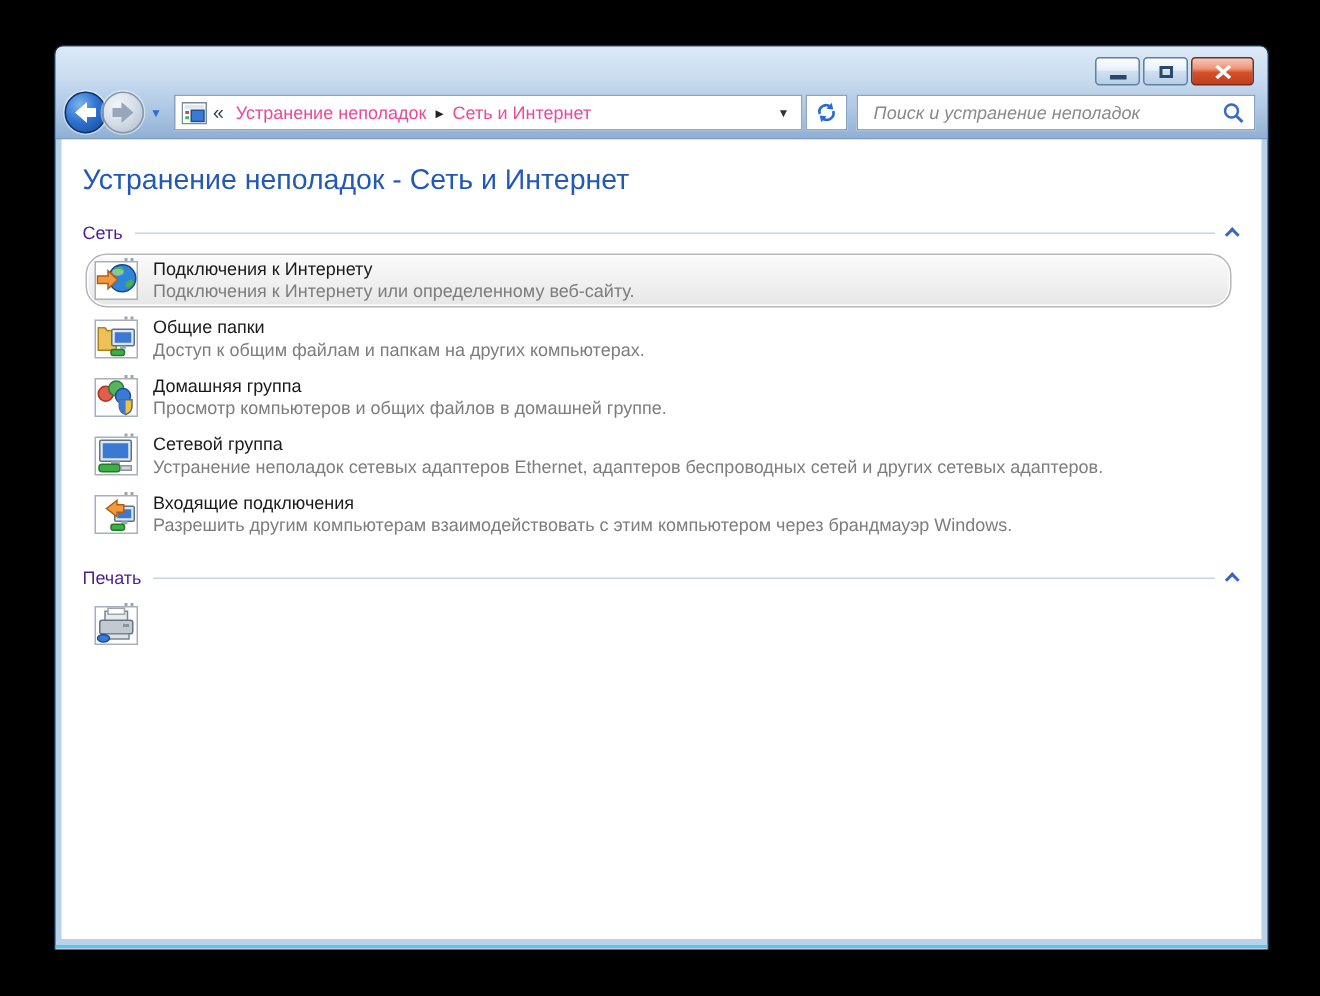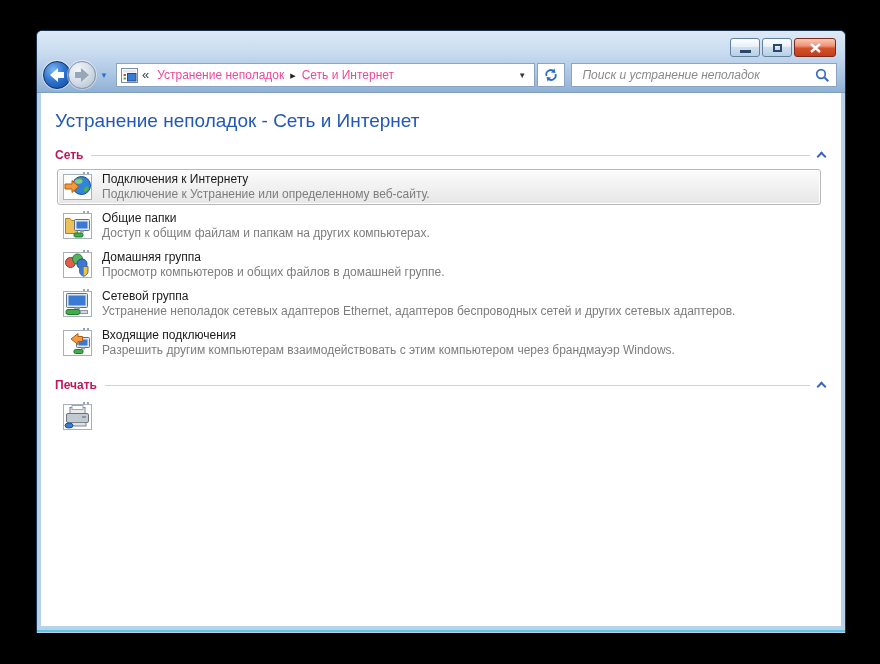--- a/index.html
+++ b/index.html
@@ -48,30 +48,30 @@
     display:flex;align-items:center;justify-content:center;}
   .searchbox{margin-left:6px;width:283px;height:24px;background:#fff;border:1px solid #8ba4c4;
     display:flex;align-items:center;padding:0 6px 0 8px;}
   .searchbox input{flex:1;border:none;outline:none;font-size:12px;min-width:0;
     font-family:"Liberation Sans","DejaVu Sans",sans-serif;color:#333;background:transparent;}
   .searchbox input::placeholder{font-style:italic;color:#8a8a8a;}
 
   
   .page-title{font-size:19px;color:#2258b8;font-weight:normal;margin:2px 0 0 0;line-height:20px;}
   .section-header{display:flex;align-items:center;margin-top:16px;height:16px;}
-  .section-header .label{font-size:12px;color:#be185d;white-space:nowrap;font-weight:bold;}
+  .section-header .label{font-size:12px;color:#4c1d95;white-space:nowrap;}
   .section-header .rule{flex:1;height:1px;background:#c8d4e4;margin:1px 8px 0 8px;}
   .chevron-up{width:7px;height:7px;border-left:2px solid #3a66c0;border-top:2px solid #3a66c0;
     transform:rotate(45deg);margin:3px 2px 0 0;flex:none;}
 
   .rows{margin:6px 6px 0 2px;display:flex;flex-direction:column;gap:3px;}
   .row{display:flex;align-items:center;gap:8px;padding:1px 4px;border:1px solid transparent;
     border-radius:3px;min-height:33px;}
   .row.hl{background:linear-gradient(180deg,#fbfbfb 0%,#efefef 60%,#e6e6e6 100%);
-    border-color:#b7b7b7;box-shadow:inset 0 0 0 1px #ffffff;}
+    border-color:#b7b7b7;box-shadow:inset 0 0 0 1px #ffffff;border-radius:14px;}
   .row .texts{display:flex;flex-direction:column;}
   .row .t{font-size:12px;color:#1a1a1a;line-height:15px;}
   .row .d{font-size:12px;color:#7d7d7d;line-height:15px;}
   .row .ic{flex:none;width:32px;height:32px;display:flex;}
 </style>
 </head>
 <body>
 
 <div class="window">
 
@@ -161,21 +161,21 @@
               <rect x="25" y="1" width="2" height="2" fill="#9aa5b0"></rect>
             <circle cx="19.5" cy="14.5" r="9" fill="#2f84dc" stroke="#174a8c"></circle>
             <path d="M13 9 q3 -3 7 -2 l1 3 -4 3 -3 -1 z" fill="#49b04f"></path>
             <path d="M22 17 l4 -2 1 3 -3 3 -2 -1 z" fill="#49b04f"></path>
             <ellipse cx="16.5" cy="10.5" rx="4" ry="2.3" fill="rgba(255,255,255,0.35)"></ellipse>
             <path d="M3 13 L10 13 L10 9.5 L16.5 15.5 L10 21.5 L10 18 L3 18 Z" fill="#f29b3e" stroke="#b35d12"></path>
           </svg>
         </span>
         <span class="texts">
           <span class="t">Подключения к Интернету</span>
-          <span class="d">Подключение к Устранение или определенному веб-сайту.</span>
+          <span class="d">Подключения к Интернету или определенному веб-сайту.</span>
         </span>
       </div>
 
       <div class="row">
         <span class="ic">
           <svg width="32" height="32" viewBox="0 0 32 32">
             <rect x="1.5" y="3.5" width="28" height="25" fill="#ffffff" stroke="#a8b0ba"></rect>
             <rect x="21" y="1" width="2" height="2" fill="#9aa5b0"></rect>
               <rect x="25" y="1" width="2" height="2" fill="#9aa5b0"></rect>
             <path d="M3.5 8.5 L3.5 23.5 L15.5 23.5 L15.5 10.5 L9.5 10.5 L8 8.5 Z" fill="#eec05a" stroke="#b08020"></path>

